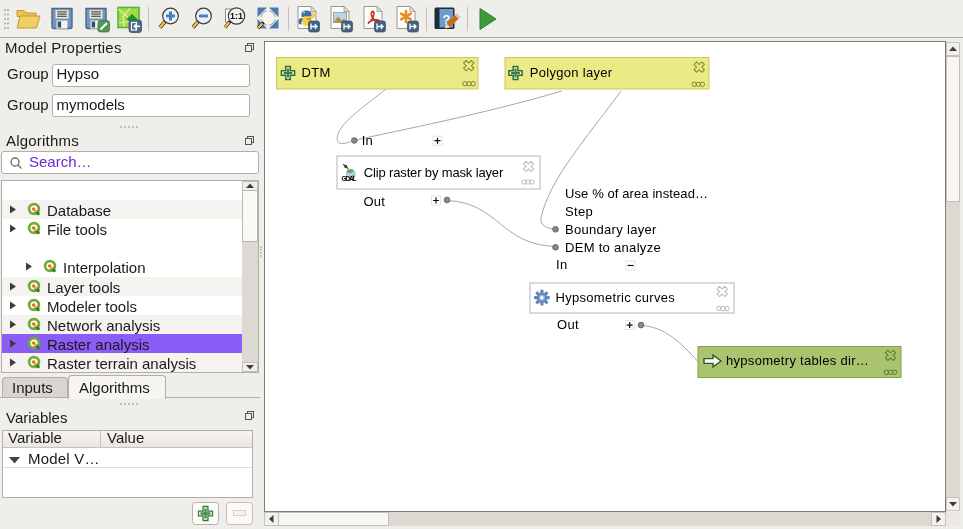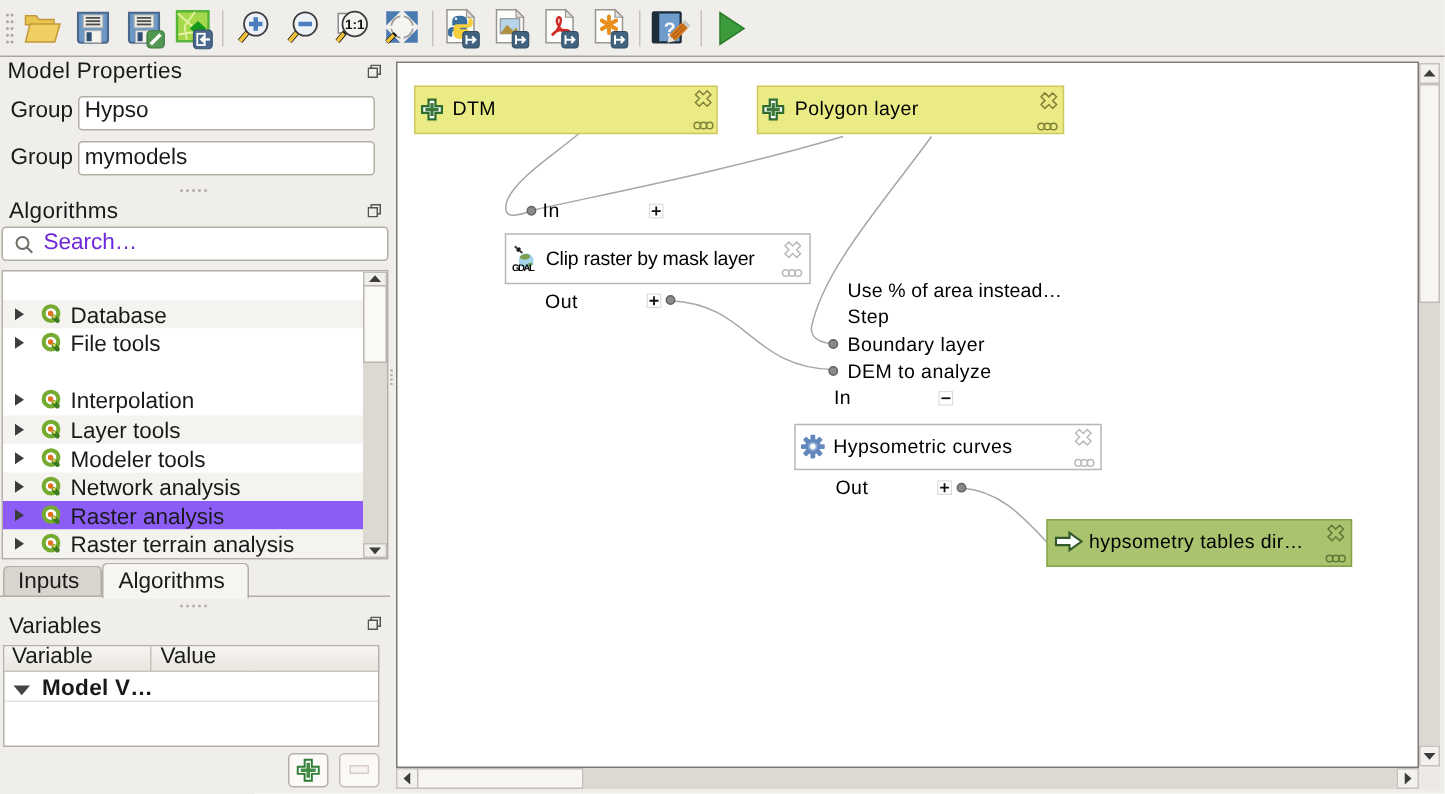--- a/index.html
+++ b/index.html
@@ -227,21 +227,21 @@
         <path d="M 1,0.5 L 7,4.5 L 1,8.5 Z" fill="#3c3c3c"></path>
       </svg>
       <svg style="position:absolute;left:25px;top:2px" width="15" height="15" viewBox="0 0 15 15">
         <circle cx="7" cy="7" r="4.9" fill="#ffffff" stroke="#74ab30" stroke-width="2.7"></circle>
         <rect x="7.6" y="7.9" width="6.4" height="3.2" rx="1.6" transform="rotate(45 9.2 9.2)" fill="#3e7d22"></rect>
         <circle cx="6.7" cy="7" r="1.8" fill="#e2701e"></circle>
         <rect x="8.2" y="8.2" width="1.8" height="1.8" fill="#e8d84a"></rect>
       </svg>
       <div style="position:absolute;left:45px;top:2px;white-space:nowrap">File tools</div>
     </div>
-    <div style="position:absolute;left:0;top:76.4px;width:240px;height:19px;background:#ffffff">
+    <div style="position:absolute;left:16px;top:76.4px;width:240px;height:19px;background:#ffffff">
       <svg style="position:absolute;left:7px;top:5px" width="8" height="10">
         <path d="M 1,0.5 L 7,4.5 L 1,8.5 Z" fill="#3c3c3c"></path>
       </svg>
       <svg style="position:absolute;left:25px;top:2px" width="15" height="15" viewBox="0 0 15 15">
         <circle cx="7" cy="7" r="4.9" fill="#ffffff" stroke="#74ab30" stroke-width="2.7"></circle>
         <rect x="7.6" y="7.9" width="6.4" height="3.2" rx="1.6" transform="rotate(45 9.2 9.2)" fill="#3e7d22"></rect>
         <circle cx="6.7" cy="7" r="1.8" fill="#e2701e"></circle>
         <rect x="8.2" y="8.2" width="1.8" height="1.8" fill="#e8d84a"></rect>
       </svg>
       <div style="position:absolute;left:45px;top:2px;white-space:nowrap">Interpolation</div>
@@ -340,21 +340,21 @@
   </svg>
 
 <div class="abs" style="left:2px;top:430px;width:251px;height:68px;background:#fff;border:1px solid #b3afa7"></div>
 <div class="abs" style="left:3px;top:431px;width:249px;height:17px;background:linear-gradient(#f7f5f1,#e9e6e0);border-bottom:1px solid #c6c3bb"></div>
 <div class="abs" style="left:100px;top:431px;width:1px;height:17px;background:#c6c3bb"></div>
 <div class="lbl" style="left:8px;top:429px">Variable</div>
 <div class="lbl" style="left:107px;top:429px">Value</div>
 <svg class="abs" style="left:9px;top:456px" width="12" height="8">
     <path d="M 0,1 L 11,1 L 5.5,7.5 Z" fill="#444"></path>
   </svg>
-<div class="lbl" style="left:28px;top:450px;font-weight:bold;letter-spacing:0.2px">Model V…</div>
+<div class="lbl" style="left:28px;top:450px;font-weight:normal;letter-spacing:0.2px">Model V…</div>
 <div class="abs" style="left:3px;top:467px;width:249px;height:1px;background:#e2dfda"></div>
 
 <div class="abs" style="left:191.5px;top:501.5px;width:27px;height:23px;background:#fbfaf8;border:1px solid #b5b1a9;border-radius:3.5px"></div>
 <svg class="abs" style="left:191.5px;top:501.5px" width="27" height="23" viewBox="0 0 27 23">
   <path transform="translate(13.5,11.5)" d="M -7,-2.4 L -2.4,-2.4 L -2.4,-7 L 2.4,-7 L 2.4,-2.4 L 7,-2.4 L 7,2.4 L 2.4,2.4 L 2.4,7 L -2.4,7 L -2.4,2.4 L -7,2.4 Z" fill="#fff" stroke="#2f7d35" stroke-width="1.3"></path>
   <path transform="translate(13.5,11.5)" d="M -5,-1.2 L -1.2,-1.2 L -1.2,-5 L 1.2,-5 L 1.2,-1.2 L 5,-1.2 L 5,1.2 L 1.2,1.2 L 1.2,5 L -1.2,5 L -1.2,1.2 L -5,1.2 Z" fill="#438d47"></path>
 </svg>
 <div class="abs" style="left:225.5px;top:501.5px;width:27px;height:23px;background:#faf9f6;border:1px solid #c2bfb8;border-radius:3.5px"></div>
 <div class="abs" style="left:232.5px;top:509.5px;width:13px;height:6px;border:1.4px solid #d8cdca;background:#f6f3f0"></div>
 

